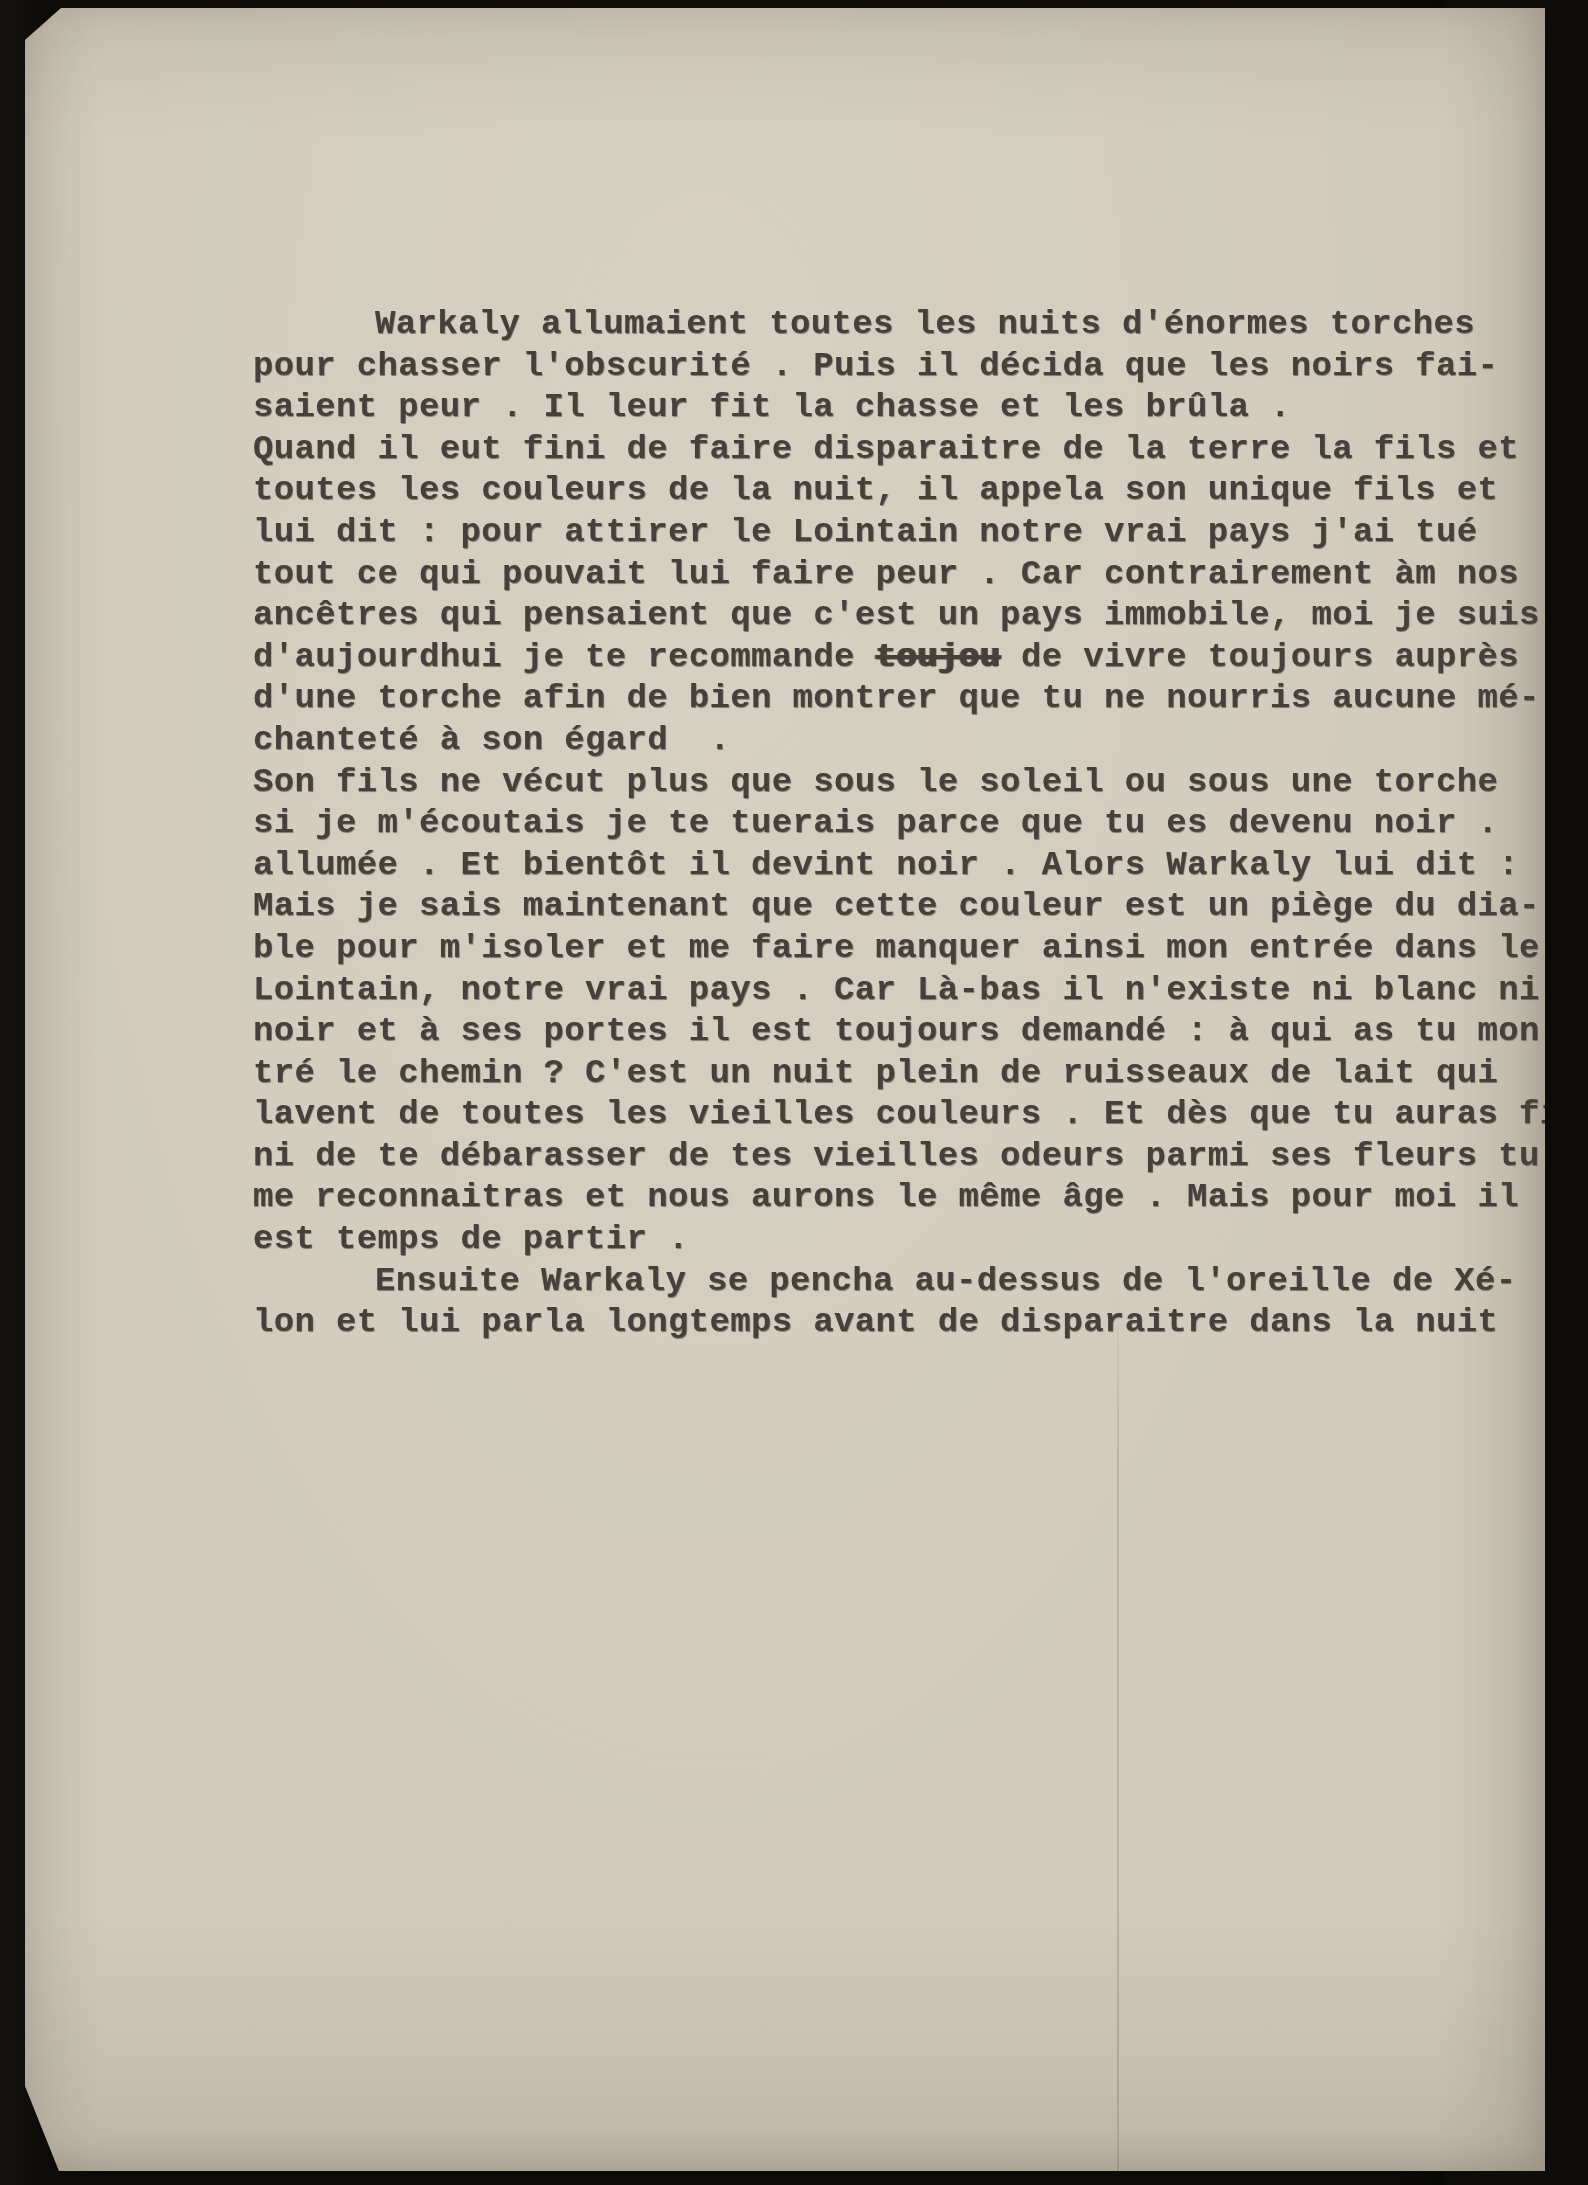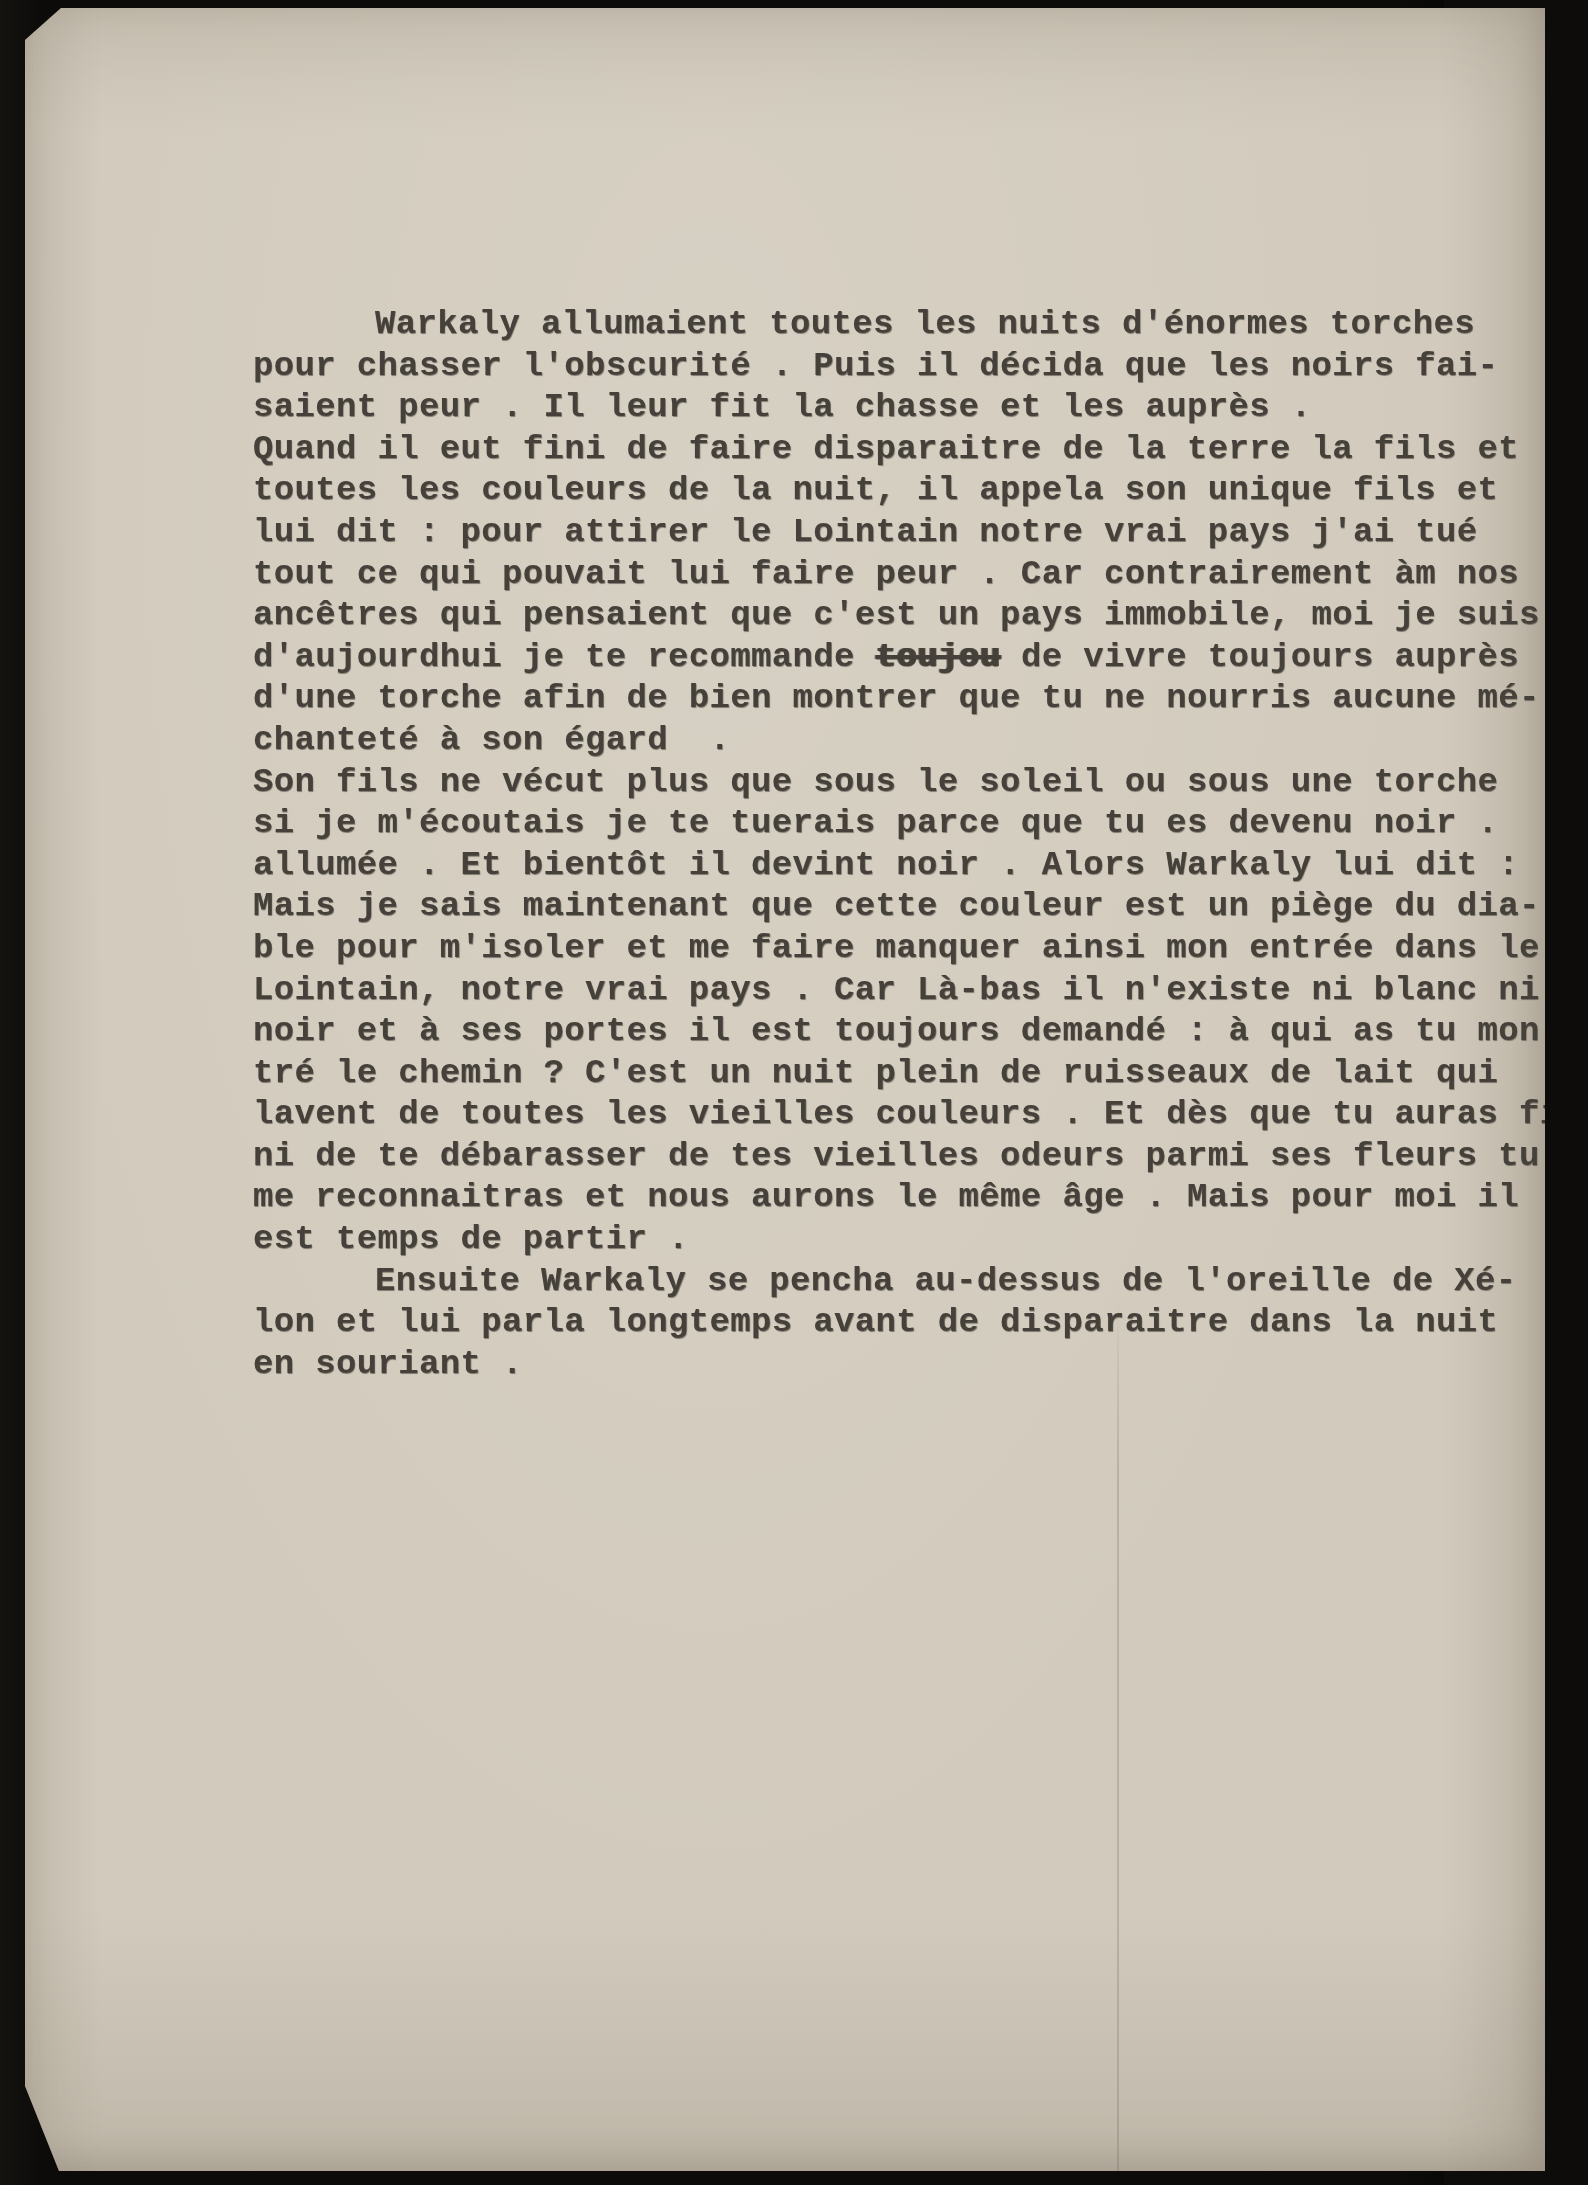--- a/index.html
+++ b/index.html
@@ -70,21 +70,21 @@
   }
 </style>
 </head>
 <body>
 
 <div class="scene">
   <div class="paper">
     <div class="text-block" id="text-block">
         <div class="line indent"><span>Warkaly allumaient toutes les nuits d'énormes torches</span></div>
         <div class="line"><span>pour chasser l'obscurité . Puis il décida que les noirs fai-</span></div>
-        <div class="line"><span>saient peur . Il leur fit la chasse et les auprès .</span></div>
+        <div class="line"><span>saient peur . Il leur fit la chasse et les brûla .</span></div>
         <div class="line"><span>Quand il eut fini de faire disparaitre de la terre la fils et</span></div>
         <div class="line"><span>toutes les couleurs de la nuit, il appela son unique fils et</span></div>
         <div class="line"><span>lui dit : pour attirer le Lointain notre vrai pays j'ai tué</span></div>
         <div class="line"><span>tout ce qui pouvait lui faire peur . Car contrairement àm nos</span></div>
         <div class="line"><span>ancêtres qui pensaient que c'est un pays immobile, moi je suis</span></div>
         <div class="line"><span>d'aujourdhui je te recommande </span><span class="seg-strike">toujou</span><span> de vivre toujours auprès</span></div>
         <div class="line"><span>d'une torche afin de bien montrer que tu ne nourris aucune mé-</span></div>
         <div class="line"><span>chanteté à son égard  .</span></div>
         <div class="line"><span>Son fils ne vécut plus que sous le soleil ou sous une torche</span></div>
         <div class="line"><span>si je m'écoutais je te tuerais parce que tu es devenu noir .</span></div>
@@ -93,17 +93,16 @@
         <div class="line"><span>ble pour m'isoler et me faire manquer ainsi mon entrée dans le</span></div>
         <div class="line"><span>Lointain, notre vrai pays . Car Là-bas il n'existe ni blanc ni</span></div>
         <div class="line"><span>noir et à ses portes il est toujours demandé : à qui as tu mon-</span></div>
         <div class="line"><span>tré le chemin ? C'est un nuit plein de ruisseaux de lait qui</span></div>
         <div class="line"><span>lavent de toutes les vieilles couleurs . Et dès que tu auras fi-</span></div>
         <div class="line"><span>ni de te débarasser de tes vieilles odeurs parmi ses fleurs tu</span></div>
         <div class="line"><span>me reconnaitras et nous aurons le même âge . Mais pour moi il</span></div>
         <div class="line"><span>est temps de partir .</span></div>
         <div class="line indent"><span>Ensuite Warkaly se pencha au-dessus de l'oreille de Xé-</span></div>
         <div class="line"><span>lon et lui parla longtemps avant de disparaitre dans la nuit</span></div>
-        <div class="line"><span>en souriant .</span></div>
       </div>
     <div class="under-sheet-edge"></div>
   </div>
 </div>
 
 </body></html>

